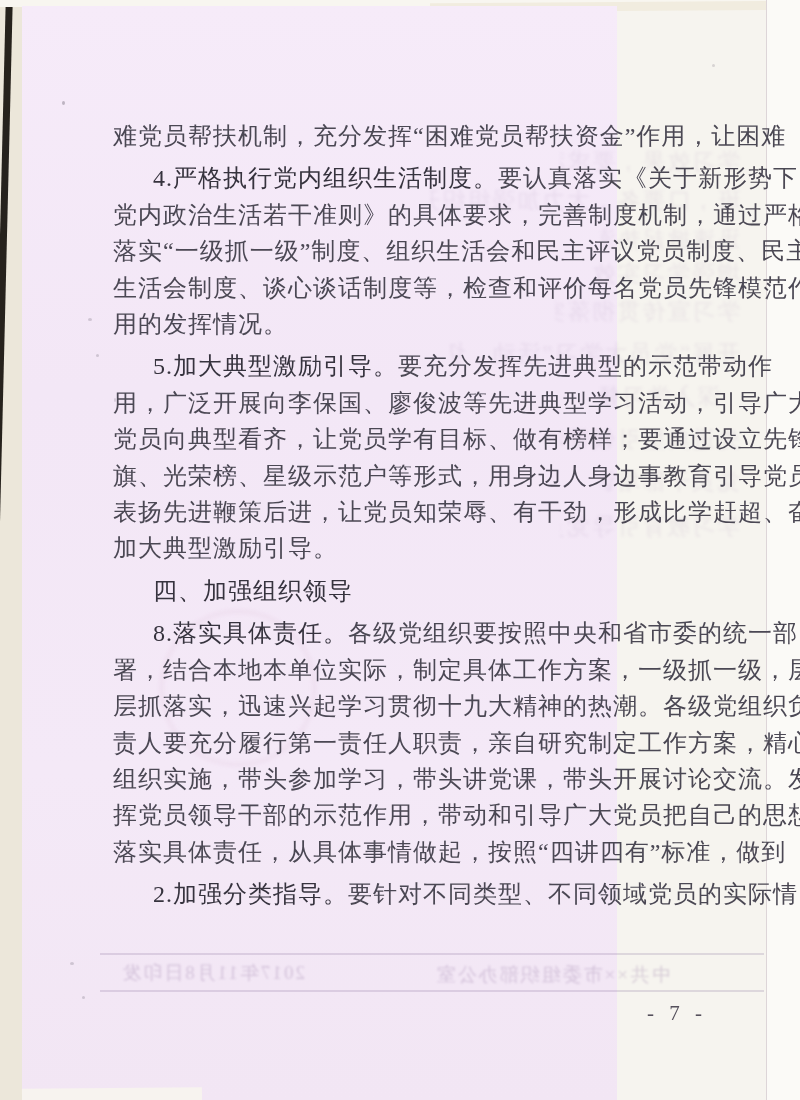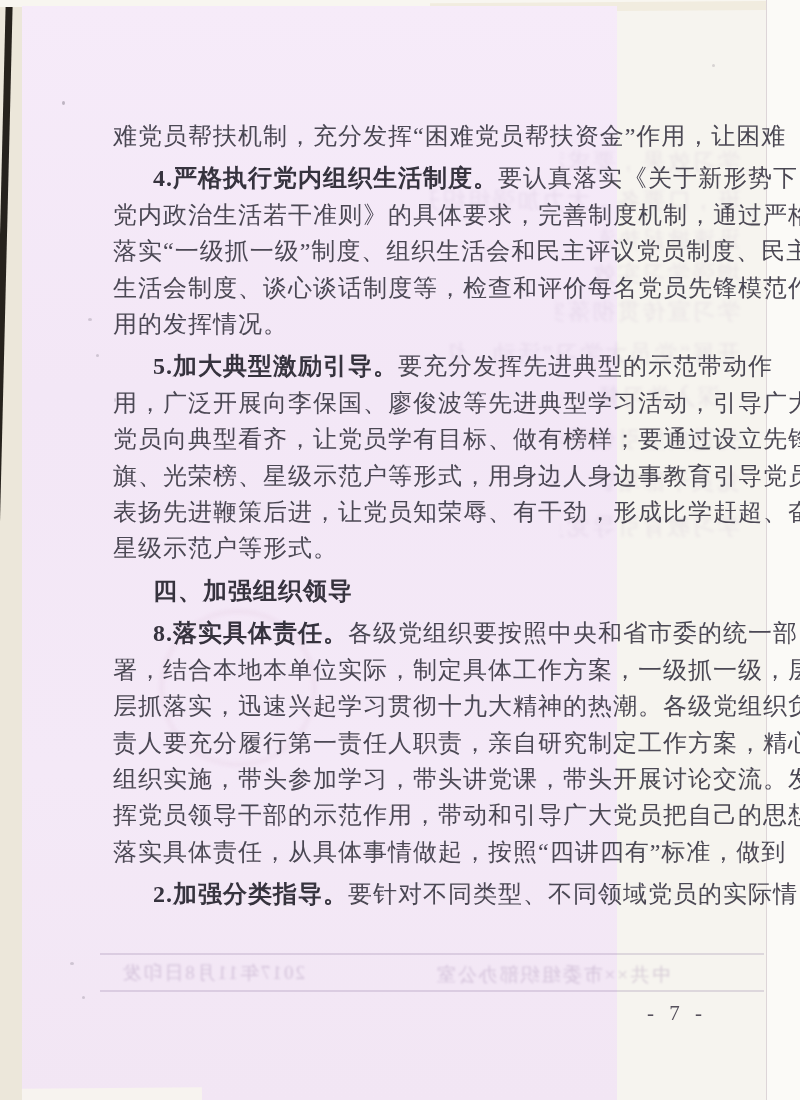--- a/index.html
+++ b/index.html
@@ -29,21 +29,21 @@
   
   .doc-text{
     position:absolute;left:91px;top:112px;width:607px;
     color:#4b4854;font-size:24px;line-height:36.4px;
     letter-spacing:1px;
   }
   .para + .para{margin-top:6px;}
   .line{text-align:justify;text-align-last:justify;white-space:nowrap;}
   .line.short{text-align-last:left;}
   .para.indent .line.first{text-indent:40px;}
-  .line b{font-weight:700;color:#36333e;}
+  .line b{font-weight:400;color:#36333e;}
   
   .page-num{
     position:absolute;left:595px;top:995px;width:120px;
     color:#55505c;font-size:21px;letter-spacing:5px;text-align:center;
   }
   
   .ghost{
     position:absolute;color:#9a7fa8;font-size:23px;white-space:nowrap;overflow:hidden;
     transform:scaleX(-1);filter:blur(1.4px);opacity:0.13;letter-spacing:2px;
   }
@@ -114,21 +114,21 @@
         <div class="line"><span>落实“一级抓一级”制度、组织生活会和民主评议党员制度、民主</span></div>
         <div class="line"><span>生活会制度、谈心谈话制度等，检查和评价每名党员先锋模范作</span></div>
         <div class="line short"><span>用的发挥情况。</span></div>
       </div>
       <div class="para indent">
         <div class="line first"><b>5.加大典型激励引导。</b><span>要充分发挥先进典型的示范带动作</span></div>
         <div class="line"><span>用，广泛开展向李保国、廖俊波等先进典型学习活动，引导广大</span></div>
         <div class="line"><span>党员向典型看齐，让党员学有目标、做有榜样；要通过设立先锋</span></div>
         <div class="line"><span>旗、光荣榜、星级示范户等形式，用身边人身边事教育引导党员，</span></div>
         <div class="line"><span>表扬先进鞭策后进，让党员知荣辱、有干劲，形成比学赶超、奋</span></div>
-        <div class="line short"><span>星级示范户等形式。</span></div>
+        <div class="line short"><span>加大典型激励引导。</span></div>
       </div>
       <div class="para indent">
         <div class="line short first"><b>四、加强组织领导</b></div>
       </div>
       <div class="para indent">
         <div class="line first"><b>8.落实具体责任。</b><span>各级党组织要按照中央和省市委的统一部</span></div>
         <div class="line"><span>署，结合本地本单位实际，制定具体工作方案，一级抓一级，层</span></div>
         <div class="line"><span>层抓落实，迅速兴起学习贯彻十九大精神的热潮。各级党组织负</span></div>
         <div class="line"><span>责人要充分履行第一责任人职责，亲自研究制定工作方案，精心</span></div>
         <div class="line"><span>组织实施，带头参加学习，带头讲党课，带头开展讨论交流。发</span></div>

